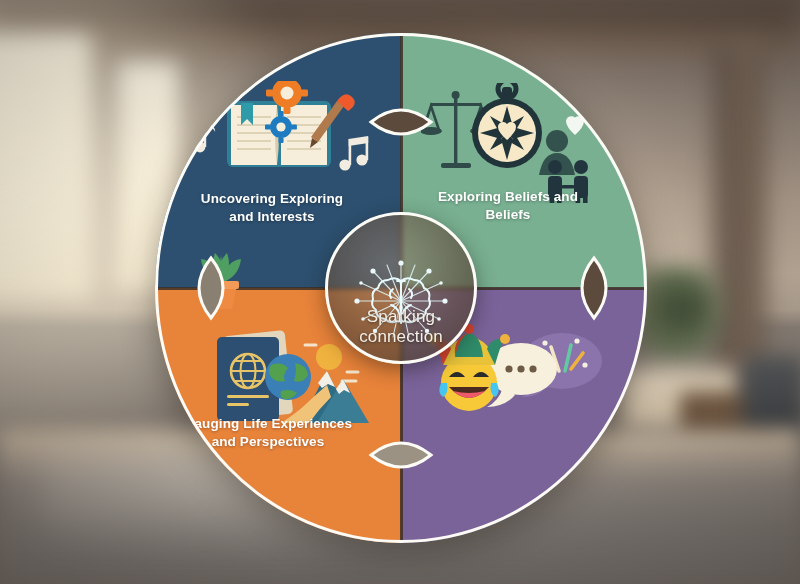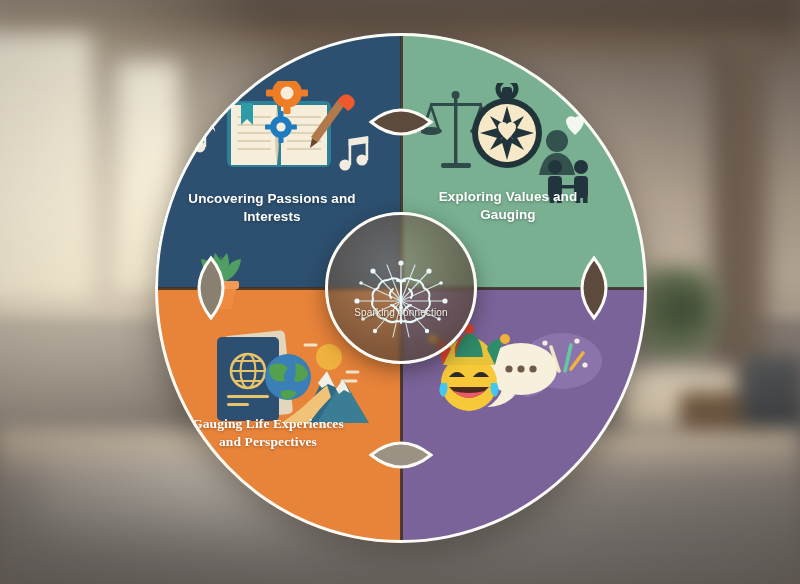--- a/index.html
+++ b/index.html
@@ -133,21 +133,21 @@
     font-size:13.5px;
     font-weight:700;
     line-height:1.32;
     text-align:center;
     letter-spacing:.1px;
     text-shadow:0 1px 3px rgba(0,0,0,.33);
     width:170px;
   }
   .lbl-tl { left:32px;  top:157px; }
   .lbl-tr { left:268px; top:155px; }
-  .lbl-bl { left:28px;  top:382px;font-family:Liberation Serif, serif; }
+  .lbl-bl { left:28px;  top:382px; }
   .lbl-br { left:268px; top:372px; }
 
   
   .icons { position:absolute; }
   .ic-tl { left:36px;  top:48px;  width:180px; height:120px; }
   .ic-tr { left:266px; top:50px;  width:190px; height:120px; }
   .ic-bl { left:44px;  top:292px; width:180px; height:110px; }
   .ic-br { left:270px; top:288px; width:190px; height:110px; }
 
   
@@ -164,21 +164,21 @@
     overflow:hidden;
     display:flex; flex-direction:column;
     align-items:center; justify-content:center;
     box-shadow:0 6px 20px rgba(25,18,12,.42);
   }
   .hub-caption {
     position:absolute;
     left:0; right:0; top:92px;
     text-align:center;
     color:#f4efe7;
-    font-size:10px;
+    font-size:17px;
     letter-spacing:.15px;
     text-shadow:0 1px 3px rgba(0,0,0,.5);
   }
   .hub-brain { position:absolute; left:50%; top:44px; margin-left:-52px; }
 
   
   .lens {
     position:absolute;
     pointer-events:none;
   }
@@ -439,22 +439,22 @@
           <path d="M24 56 q8 -10 16 0 Z" fill="#2b2b2b"></path>
           <path d="M48 56 q8 -10 16 0 Z" fill="#2b2b2b"></path>
           <path d="M24 66 q20 22 40 0 Z" fill="#4a2a1e"></path>
           <path d="M28 70 q16 14 32 0 q-16 4 -32 0 Z" fill="#ef5a6b"></path>
           <path d="M16 62 q-4 10 2 14 q6 -4 4 -14 Z" fill="#46c6ef"></path>
           <path d="M72 62 q4 10 -2 14 q-6 -4 -4 -14 Z" fill="#46c6ef"></path>
         </g>
       </svg>
     </div>
 
-    <div class="q-label lbl-tl">Uncovering Passions and Interests</div>
-    <div class="q-label lbl-tr">Exploring Values and Gauging</div>
+    <div class="q-label lbl-tl">Uncovering Exploring and Interests</div>
+    <div class="q-label lbl-tr">Exploring Beliefs and Beliefs</div>
     <div class="q-label lbl-bl">Gauging Life Experiences and Perspectives</div>
 
     <div class="lens lens-top">
       <svg width="66" height="40" viewBox="0 0 66 40">
         <path d="M3 20 Q33 -4 63 20 Q33 44 3 20 Z" fill="#5c4a3c" stroke="#fdfbf6" stroke-width="3"></path>
       </svg>
     </div>
     <div class="lens lens-bot">
       <svg width="66" height="40" viewBox="0 0 66 40">
         <path d="M3 20 Q33 -4 63 20 Q33 44 3 20 Z" fill="#9b9283" stroke="#fdfbf6" stroke-width="3"></path>

